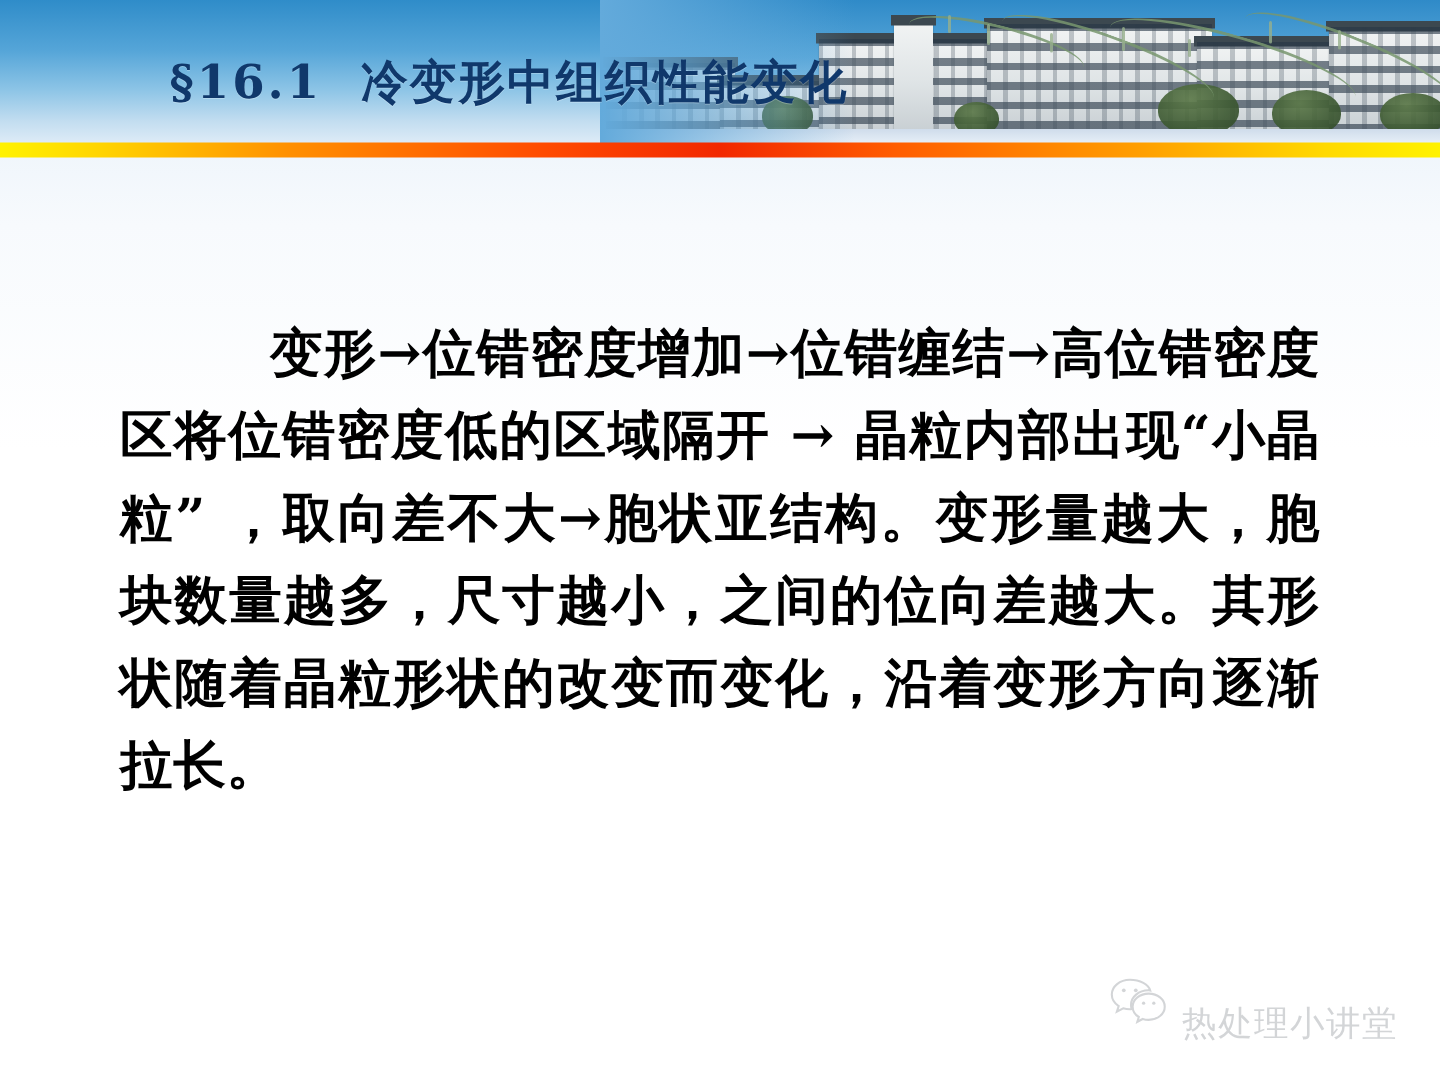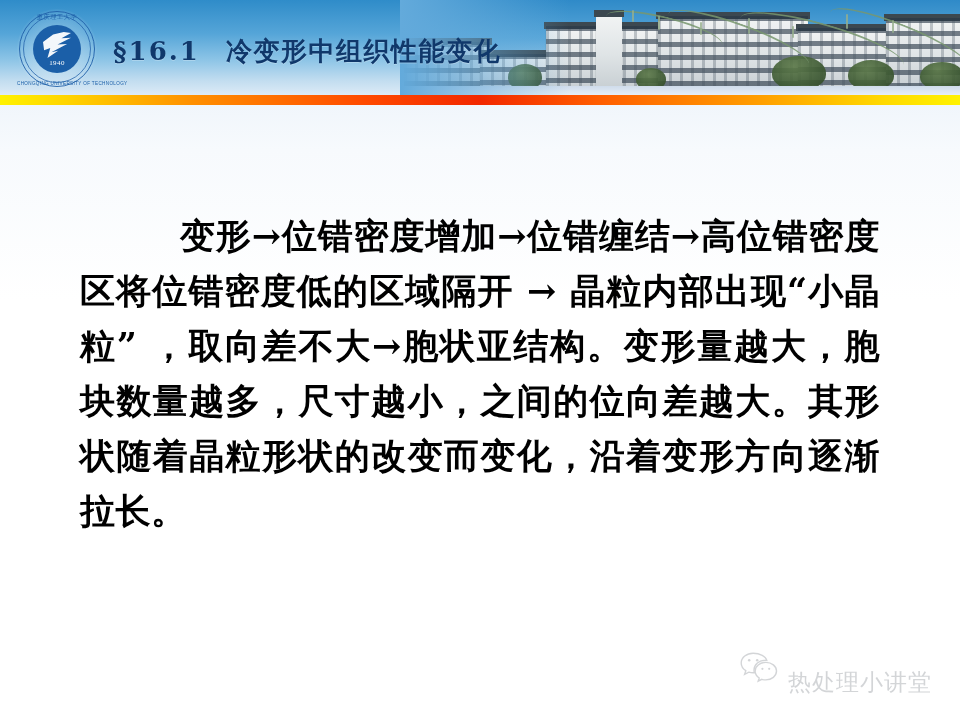--- a/index.html
+++ b/index.html
@@ -171,21 +171,21 @@
   .seal-text-bottom { bottom: 3px; font-size: 4.6px; letter-spacing: .35px; }
 
   
   .banner-title {
     position: absolute;
     left: 113px;
     top: 34px;
     z-index: 9;
     color: #10386b;
     font-family: "DejaVu Serif", "Liberation Serif", serif;
-    font-size: 26px;
+    font-size: 31px;
     font-weight: bold;
     letter-spacing: 1.5px;
     white-space: nowrap;
     text-shadow: 0 1px 0 rgba(255,255,255,.25);
   }
   .banner-title .sec-num { letter-spacing: 2px; }
   .banner-title .gap { display: inline-block; width: 26px; }
 
   
   .rule {
@@ -303,30 +303,20 @@
       <div class="twig" style="left:300px; top:22px; height:13px;"></div>
       <div class="twig" style="left:348px; top:18px; height:16px;"></div>
       <div class="twig" style="left:392px; top:26px; height:12px;"></div>
       <div class="twig" style="left:446px; top:14px; height:15px;"></div>
       <div class="twig" style="left:492px; top:20px; height:13px;"></div>
 
       <div class="ground"></div>
       <div class="photo-fade"></div>
     </div>
 
-    <div class="seal">
-      <div class="seal-ring"></div>
-      <div class="seal-ring inner"></div>
-      <div class="seal-text-top">重庆理工大学</div>
-      <div class="seal-text-bottom">CHONGQING UNIVERSITY OF TECHNOLOGY</div>
-      <div class="seal-core">
-        <div class="swoosh"></div>
-        <div class="seal-year">1940</div>
-      </div>
-    </div>
 
     <div class="banner-title">
       <span class="sec-num">§16.1</span><span class="gap"></span><span>冷变形中组织性能变化</span>
     </div>
   </div>
 
   <div class="rule"></div>
 
   <div class="content">
     <div class="para">变形→位错密度增加→位错缠结→高位错密度区将位错密度低的区域隔开 →  晶粒内部出现“小晶粒” ，取向差不大→胞状亚结构。变形量越大，胞块数量越多，尺寸越小，之间的位向差越大。其形状随着晶粒形状的改变而变化，沿着变形方向逐渐拉长。</div>

